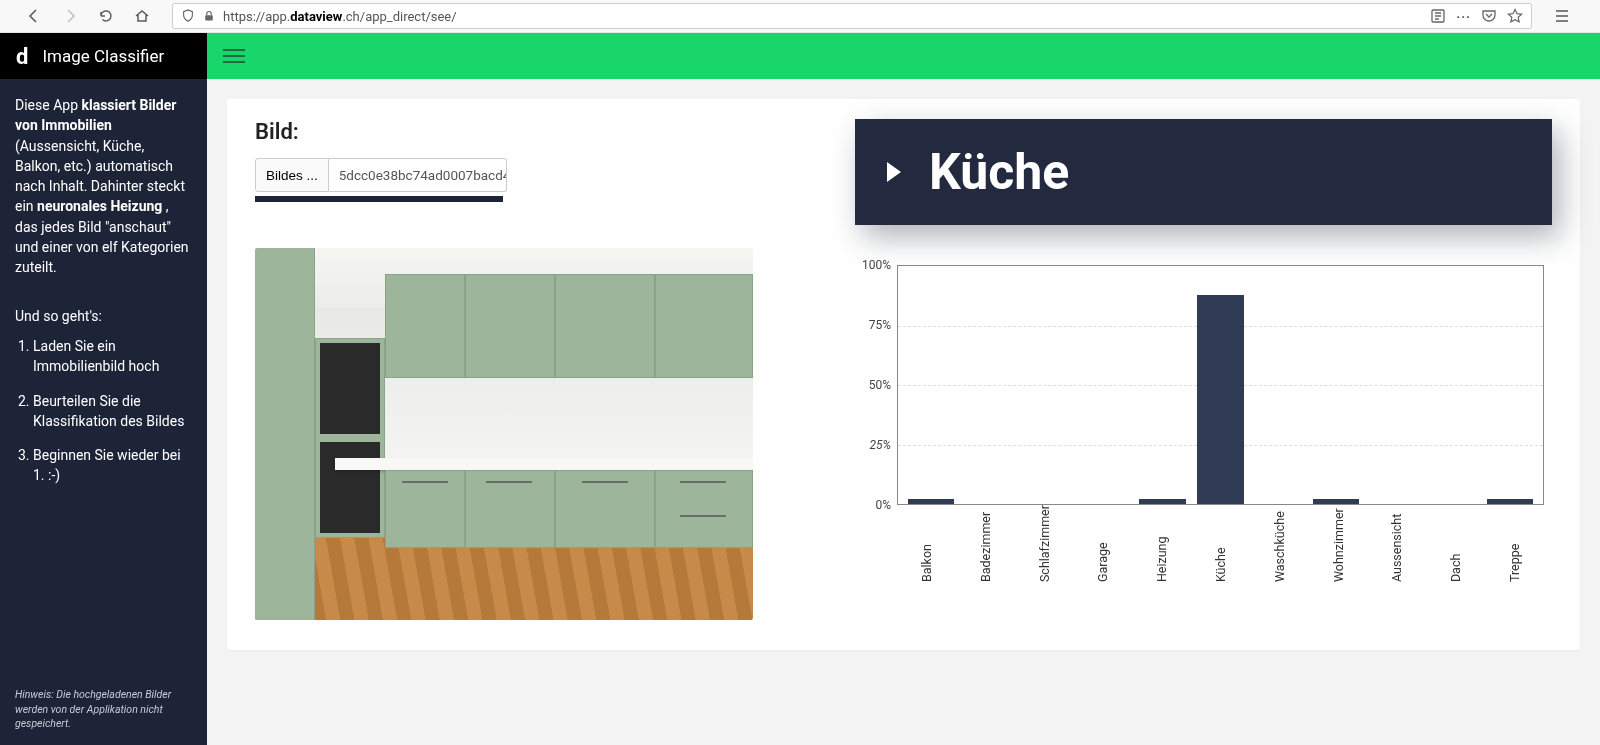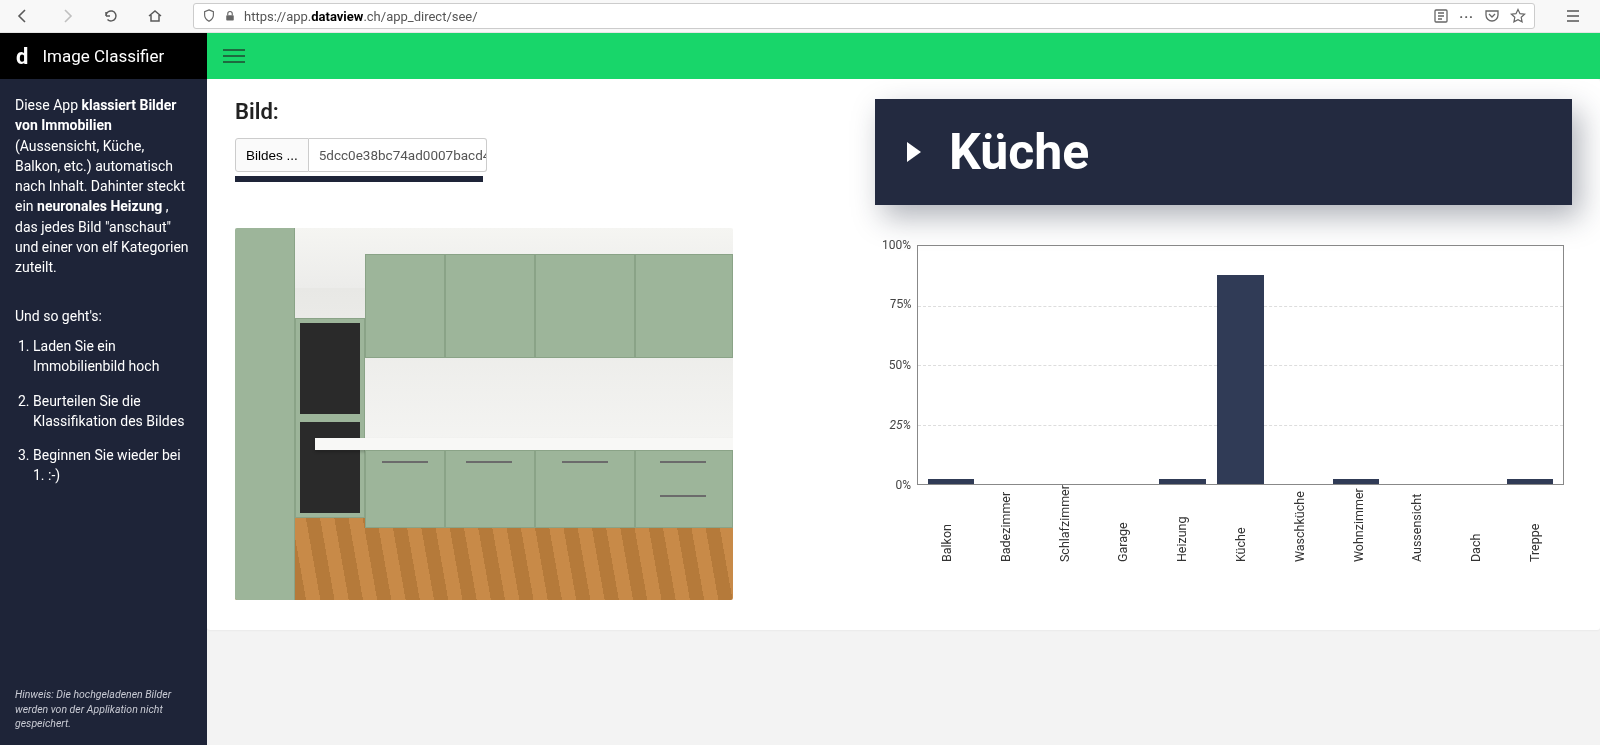--- a/index.html
+++ b/index.html
@@ -1,19 +1,19 @@
 <!DOCTYPE html>
 <html><head>
 <meta charset="utf-8">
 <style>
   * { box-sizing: border-box; margin: 0; padding: 0; }
   html, body { width: 1600px; height: 745px; font-family: -apple-system, "Segoe UI", Roboto, sans-serif; background: #f5f5f5; overflow: hidden; }
 
   
-  .browser-chrome { height: 33px; background: #f8f8f8; border-bottom: 1px solid #e5e5e5; display: flex; align-items: center; padding: 0 9px; gap: 16px; }
+  .browser-chrome { height: 33px; background: #f8f8f8; border-bottom: 1px solid #e5e5e5; display: flex; align-items: center; padding: 0 20px; gap: 8px; }
   .chrome-btn { width: 28px; height: 28px; display: flex; align-items: center; justify-content: center; color: #5a5a5a; border-radius: 4px; }
   .chrome-btn.disabled { color: #c0c0c0; }
   .url-bar-wrap { flex: 1; display:flex; align-items:center; margin: 0 8px; }
   .url-bar { flex:1; height: 26px; background: #fff; border: 1px solid #ccc; border-radius: 3px; display: flex; align-items: center; padding: 0 8px; gap: 8px; font-size: 13px; color: #555; }
   .url-text { flex: 1; white-space: nowrap; overflow: hidden; }
   .url-text b { color: #000; }
   .url-icons-right { display:flex; align-items:center; gap:10px; color:#5a5a5a; }
   .chrome-right { display:flex; align-items:center; gap:6px; padding-right:4px; }
 
   
@@ -27,21 +27,21 @@
   .side-body p { margin-bottom: 10px; }
   .side-body ol { padding-left: 18px; margin-top: 6px; }
   .side-body li { margin-bottom: 14px; }
   .side-hint { font-size: 10.5px; font-style: italic; color: #c9cbd4; padding: 0 15px 14px 15px; line-height:1.35; }
 
   .main { flex:1; background: #f3f3f3; display:flex; flex-direction:column; }
   .topbar { height: 46px; background: #18d66a; display:flex; align-items:center; padding:0 16px; }
   .hamburger { width:22px; height:22px; display:flex; flex-direction:column; justify-content:center; gap:4px; }
   .hamburger span { height:2px; background:#1e6b3f; }
 
-  .content-card { background:#fff; border-radius:3px; padding: 20px 28px 30px 28px; display:flex; gap: 40px; box-shadow: 0 1px 2px rgba(0,0,0,.04); }
+  .content-card { margin: 20px; background:#fff; border-radius:3px; padding: 20px 28px 30px 28px; display:flex; box-shadow: 0 1px 2px rgba(0,0,0,.04); }
   .col-left { width: 600px; }
   .col-right { flex:1; }
 
   .section-title { font-size: 22px; font-weight:600; color:#222; margin-bottom: 14px; }
 
   .file-row { display:flex; margin-bottom: 4px; }
   .file-btn { border:1px solid #ccc; background:#fafafa; padding: 8px 10px; font-size:13.5px; border-radius:3px 0 0 3px; }
   .file-name { border:1px solid #ccc; border-left:none; background:#fff; padding:8px 10px; font-size:13.5px; color:#555; border-radius:0 3px 3px 0; width: 178px; white-space:nowrap; overflow:hidden; }
   .progress-fill { height: 6px; background:#1e2438; width:248px; margin-bottom: 46px; }
 
@@ -230,21 +230,21 @@
           <div class="arrow"></div>
           <div class="label">Küche</div>
         </div>
 
 
         <div class="chart-wrap">
           <div class="y-labels-box" id="y-labels">
               <div class="y-lbl" style="top: 100%;">0%</div>
               <div class="y-lbl" style="top: 75%; font-style: italic;">25%</div>
               <div class="y-lbl" style="top: 50%;">50%</div>
-              <div class="y-lbl" style="top: 25%; font-family: Liberation Mono, monospace;">75%</div>
+              <div class="y-lbl" style="top: 25%;">75%</div>
               <div class="y-lbl" style="top: 0%;">100%</div>
             </div>
           <div class="chart-area" id="chart-area">
               <div class="grid-line" style="top: 75%;"></div>
               <div class="grid-line" style="top: 50%;"></div>
               <div class="grid-line" style="top: 25%;"></div>
               <div class="bar-slot">
                 <div class="bar" style="height: 2%;"></div>
               </div>
               <div class="bar-slot">

